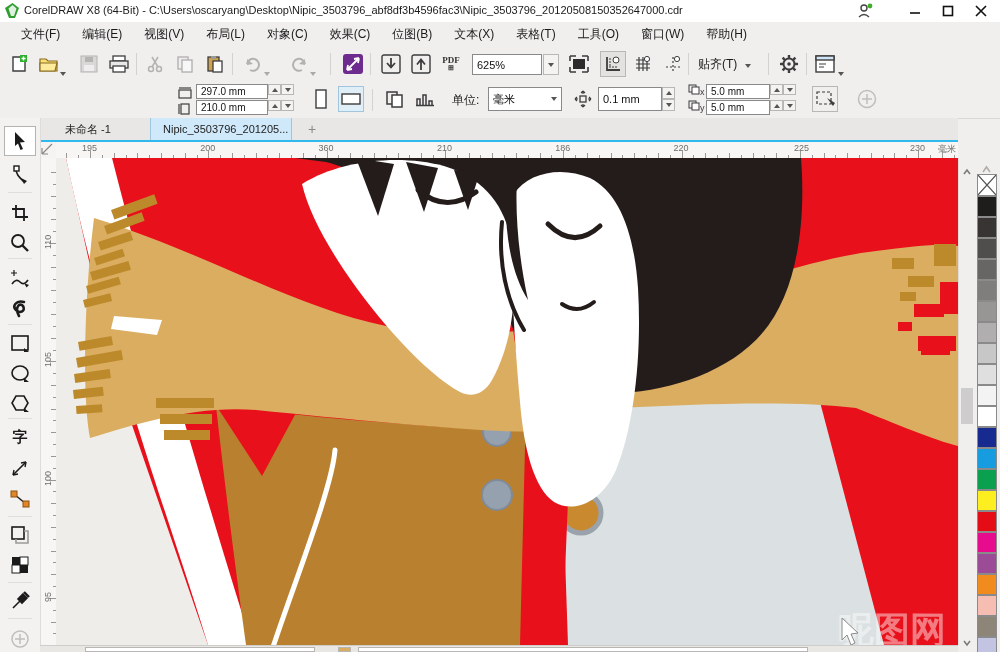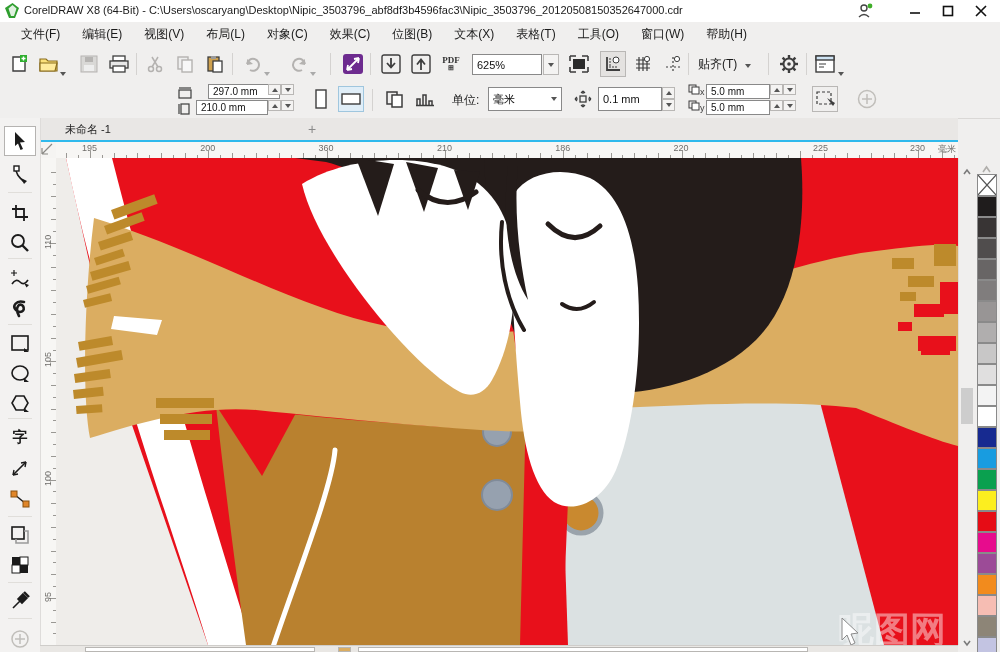--- a/index.html
+++ b/index.html
@@ -253,21 +253,21 @@
 
 <div class="abs" id="propbar">
   <span class="abs" style="left:178px;top:4px"><svg width="14" height="12">
         <rect x="1" y="3" width="12" height="8" fill="none" stroke="#3d3d3d" stroke-width="1.2"></rect>
         <path d="M1 1 h12" stroke="#3d3d3d" stroke-width="1.2"></path>
       </svg></span>
   <span class="abs" style="left:178px;top:20px"><svg width="14" height="12">
         <rect x="3" y="1" width="8" height="10" fill="none" stroke="#3d3d3d" stroke-width="1.2"></rect>
         <path d="M1 1 v10" stroke="#3d3d3d" stroke-width="1.2"></path>
       </svg></span>
-  <div class="combo" style="left:208px;top:3px;width:72px;height:15px;font-size:10px">
+  <div class="combo" style="left:196px;top:3px;width:72px;height:15px;font-size:10px">
       <span>297.0 mm</span>
     </div>
   <div class="combo" style="left:196px;top:19px;width:72px;height:15px;font-size:10px">
       <span>210.0 mm</span>
     </div>
   <span class="spin" style="left:268px;top:3px">
       <span class="ar-up"></span>
     </span>
   <span class="spin" style="left:281px;top:3px">
       <span class="ar-dn"></span>
@@ -355,20 +355,23 @@
     <svg width="20" height="20">
         <circle cx="10" cy="10" r="8.5" fill="none" stroke="#c0beba" stroke-width="1.5"></circle>
         <path d="M10 5 v10 M5 10 h10" stroke="#c0beba" stroke-width="1.5"></path>
       </svg>
   </span>
 </div>
 
 <div class="abs" id="tabbar">
   <div class="doc-tab" style="left:13px;width:100px">
       <span>未命名 -1</span>
+    </div>
+  <div class="doc-tab" id="tab-active" style="left:110px;width:142px">
+      <span>Nipic_3503796_201205...</span>
     </div>
   <div class="doc-tab" style="left:256px;width:24px;color:#8a8a8a;font-size:14px">
       <span>+</span>
     </div>
 </div>
 <div class="abs" id="cyanline"></div>
 
 <div class="abs" id="corner">
   <svg width="14" height="14">
       <path d="M2 12 L12 2 M2 12 h6 M2 12 v-6" stroke="#8a8884" stroke-width="1.2" fill="none"></path>
@@ -450,21 +453,21 @@
     <div class="tick" style="left: 862.1px; bottom: 0px; width: 1px; height: 7px;"></div>
     <div class="tick" style="left: 873.9px; bottom: 0px; width: 1px; height: 3px;"></div>
     <div class="tick" style="left: 885.8px; bottom: 0px; width: 1px; height: 5px;"></div>
     <div class="tick" style="left: 897.6px; bottom: 0px; width: 1px; height: 3px;"></div>
     <div class="rnum" style="left: 26px; top: 1px;">195</div>
     <div class="rnum" style="left: 144.3px; top: 1px;">200</div>
     <div class="rnum" style="left: 262.6px; top: 1px;">360</div>
     <div class="rnum" style="left: 380.9px; top: 1px;">210</div>
     <div class="rnum" style="left: 499.2px; top: 1px;">186</div>
     <div class="rnum" style="left: 617.5px; top: 1px;">220</div>
-    <div class="rnum" style="left: 757px; top: 1px;">225</div>
+    <div class="rnum" style="left: 738px; top: 1px;">225</div>
     <div class="rnum" style="left: 854.1px; top: 1px;">230</div>
     <div class="rnum" style="right: 2px; top: 1px;">毫米</div>
   </div>
 <div class="abs" id="vruler">
     <div class="tick" style="top: 14px; right: 0px; height: 1px; width: 5px;"></div>
     <div class="tick" style="top: 25.9px; right: 0px; height: 1px; width: 3px;"></div>
     <div class="tick" style="top: 37.7px; right: 0px; height: 1px; width: 5px;"></div>
     <div class="tick" style="top: 49.5px; right: 0px; height: 1px; width: 3px;"></div>
     <div class="tick" style="top: 61.3px; right: 0px; height: 1px; width: 5px;"></div>
     <div class="tick" style="top: 73.2px; right: 0px; height: 1px; width: 3px;"></div>

